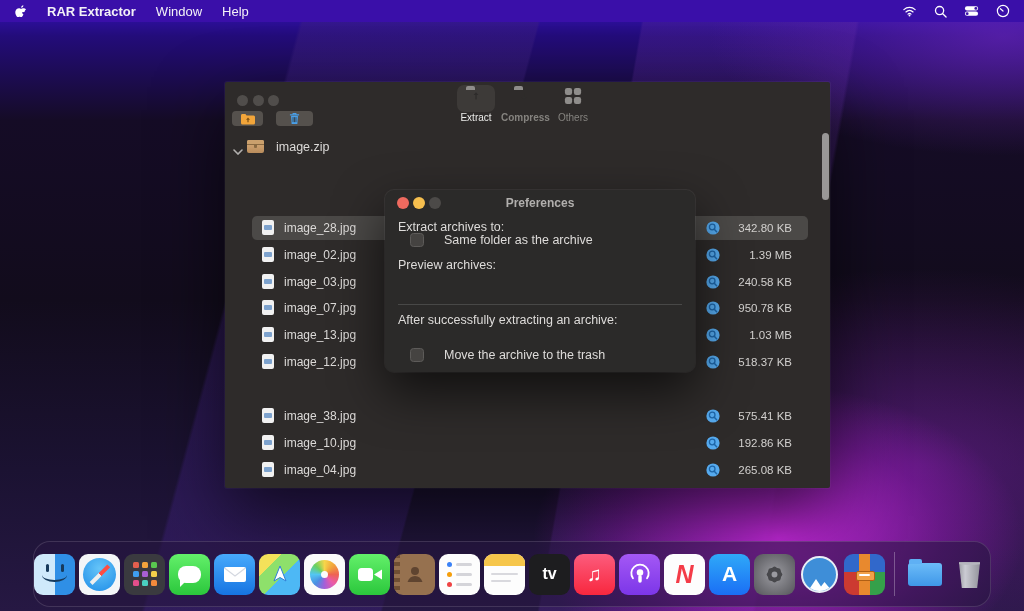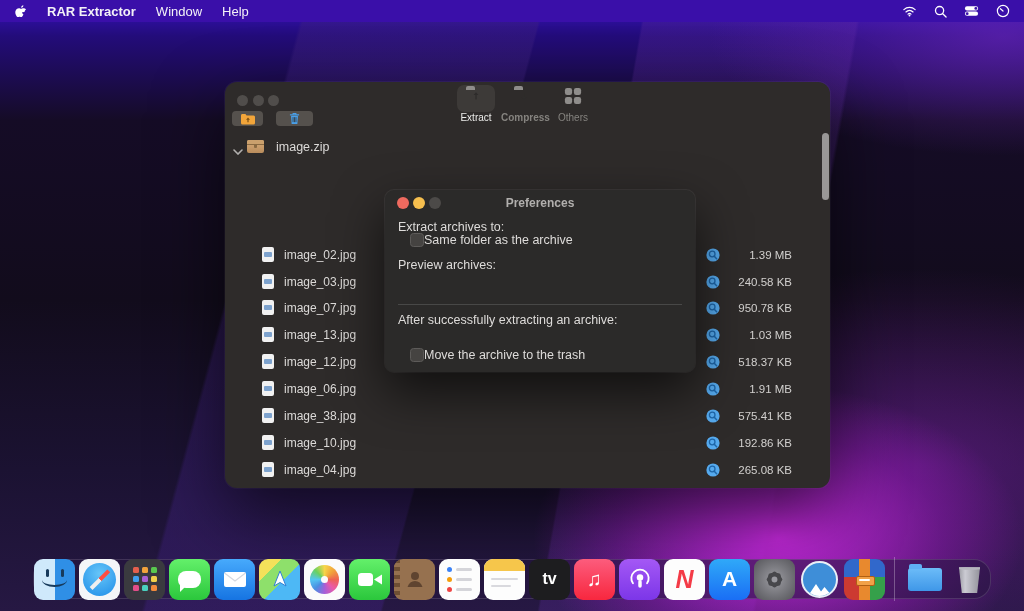--- a/index.html
+++ b/index.html
@@ -18,21 +18,21 @@
   
   .menubar{position:absolute;left:0;top:0;width:1024px;height:22px;background:#3a0fa9;
     display:flex;align-items:center;padding:0 14px;color:#f3f1f7;font-size:13px;}
   .menubar .left{display:flex;align-items:center;gap:20px;}
   .menubar .app-name{font-weight:700;}
   .menubar .spacer{flex:1;}
   .menubar .right{display:flex;align-items:center;gap:17px;}
   .mb-icon{display:flex;align-items:center;}
 
   
-  .window{position:absolute;left:225px;top:82px;width:605px;height:406px;border-radius:12px;
+  .window{position:absolute;left:225px;top:82px;width:605px;height:406px;border-radius:2px;
     background:#2e2b2a;box-shadow:0 28px 70px rgba(0,0,0,.6),0 0 0 1px rgba(255,255,255,.05);}
   .tl{position:absolute;width:11px;height:11px;border-radius:50%;background:#504d4b;top:13px;}
   .tl.t1{left:12px}.tl.t2{left:28px}.tl.t3{left:43px}
   .mini-btn{position:absolute;top:29px;height:15px;background:#55514d;border-radius:4px;
     display:flex;align-items:center;justify-content:center;}
   .mini-btn.b1{left:7px;width:31px}
   .mini-btn.b2{left:51px;width:37px}
 
   .tab-box{position:absolute;left:232px;top:3px;width:38px;height:27px;background:#3d3a38;border-radius:7px;}
   .tabicon{position:absolute;top:7px;}
@@ -70,28 +70,28 @@
 
   
   .dialog{position:absolute;left:385px;top:190px;width:310px;height:182px;border-radius:9px;
     background:#2b2a29;box-shadow:0 20px 50px rgba(0,0,0,.65),0 0 0 1px rgba(255,255,255,.07);}
   .dlg-light{position:absolute;top:7px;width:12px;height:12px;border-radius:50%;}
   .dlg-light.red{left:12px;background:#ee6a5f;}
   .dlg-light.yellow{left:28px;background:#f6bf4e;}
   .dlg-light.gray{left:44px;background:#4c4a48;}
   .dlg-title{position:absolute;top:6px;left:0;right:0;text-align:center;font-size:12px;font-weight:700;color:#b1afad;}
   .sec-label{position:absolute;left:13px;font-size:12.5px;color:#dedcda;}
-  .pref-row{position:absolute;left:25px;display:flex;align-items:center;gap:0;height:16px;font-size:12.5px;color:#dedcda;}
+  .pref-row{position:absolute;left:25px;display:flex;align-items:center;gap:20px;height:16px;font-size:12.5px;color:#dedcda;}
   .cbox{width:14px;height:14px;border-radius:3.5px;background:#454341;border:1px solid #5d5b59;flex:0 0 auto;
     display:flex;align-items:center;justify-content:center;}
   .cbox.checked{background:#e98a2b;border-color:#e98a2b;}
   .divider{position:absolute;left:13px;right:13px;top:114px;height:1px;background:rgba(255,255,255,.14);}
 
   
-  .dock{position:absolute;left:50%;transform:translateX(-50%);bottom:12px;height:40px;
+  .dock{position:absolute;left:50%;transform:translateX(-50%);bottom:4px;height:66px;
     display:flex;align-items:center;gap:4px;padding:0 0;
     background:rgba(38,22,64,.55);border:1px solid rgba(255,255,255,.13);border-radius:17px;}
   .dapp{position:relative;width:41px;height:41px;border-radius:9px;flex:0 0 auto;
     display:flex;align-items:center;justify-content:center;overflow:visible;}
   .dsep{width:1px;height:44px;background:rgba(255,255,255,.28);margin:0 5px;flex:0 0 auto;}
 
   .i-finder{background:linear-gradient(90deg,#cfe9fb 0 50%,#2f8fe6 50% 100%);border-radius:9px;overflow:hidden;}
   .i-finder .eye{position:absolute;top:10px;width:2.5px;height:8px;border-radius:2px;background:#173a5c;}
   .i-finder .e1{left:12px}.i-finder .e2{left:27px}
   .i-finder .mouth{position:absolute;left:8px;top:14px;width:25px;height:14px;border:2.5px solid #173a5c;border-top:none;border-left:none;border-right:none;border-radius:50%;}
@@ -250,20 +250,30 @@
     <div class="archive-row">
       <span class="chev">
         <svg width="10" height="6" viewBox="0 0 10 6">
             <path d="M1 1l4 4 4-4" stroke="#b2b0ae" stroke-width="1.6" fill="none" stroke-linecap="round"></path>
           </svg>
       </span>
       <span class="zip-icon"></span>
       <span class="aname">image.zip</span>
     </div>
 
+    <div class="frow selected" style="top:134px">
+      <span class="file-icon"></span>
+      <span class="fname">image_28.jpg</span>
+      <span class="ql"><svg width="14" height="14" viewBox="0 0 14 14">
+            <circle cx="7" cy="7" r="6.6" fill="#56aaee"></circle>
+            <circle cx="6.2" cy="6" r="2.8" fill="none" stroke="#1e66a8" stroke-width="1.3"></circle>
+            <path d="M8.3 8.3l2.3 2.4" stroke="#1e66a8" stroke-width="1.5" stroke-linecap="round"></path>
+          </svg></span>
+      <span class="fsize">342.80 KB</span>
+    </div>
     <div class="frow" style="top:161px">
       <span class="file-icon"></span>
       <span class="fname">image_02.jpg</span>
       <span class="ql"><svg width="14" height="14" viewBox="0 0 14 14">
             <circle cx="7" cy="7" r="6.6" fill="#56aaee"></circle>
             <circle cx="6.2" cy="6" r="2.8" fill="none" stroke="#1e66a8" stroke-width="1.3"></circle>
             <path d="M8.3 8.3l2.3 2.4" stroke="#1e66a8" stroke-width="1.5" stroke-linecap="round"></path>
           </svg></span>
       <span class="fsize">1.39 MB</span>
     </div>
@@ -299,30 +309,20 @@
     </div>
     <div class="frow" style="top:268px">
       <span class="file-icon"></span>
       <span class="fname">image_12.jpg</span>
       <span class="ql"><svg width="14" height="14" viewBox="0 0 14 14">
             <circle cx="7" cy="7" r="6.6" fill="#56aaee"></circle>
             <circle cx="6.2" cy="6" r="2.8" fill="none" stroke="#1e66a8" stroke-width="1.3"></circle>
             <path d="M8.3 8.3l2.3 2.4" stroke="#1e66a8" stroke-width="1.5" stroke-linecap="round"></path>
           </svg></span>
       <span class="fsize">518.37 KB</span>
-    </div>
-    <div class="frow" style="top:295px">
-      <span class="file-icon"></span>
-      <span class="fname">image_06.jpg</span>
-      <span class="ql"><svg width="14" height="14" viewBox="0 0 14 14">
-            <circle cx="7" cy="7" r="6.6" fill="#56aaee"></circle>
-            <circle cx="6.2" cy="6" r="2.8" fill="none" stroke="#1e66a8" stroke-width="1.3"></circle>
-            <path d="M8.3 8.3l2.3 2.4" stroke="#1e66a8" stroke-width="1.5" stroke-linecap="round"></path>
-          </svg></span>
-      <span class="fsize">1.91 MB</span>
     </div>
     <div class="frow" style="top:322px">
       <span class="file-icon"></span>
       <span class="fname">image_38.jpg</span>
       <span class="ql"><svg width="14" height="14" viewBox="0 0 14 14">
             <circle cx="7" cy="7" r="6.6" fill="#56aaee"></circle>
             <circle cx="6.2" cy="6" r="2.8" fill="none" stroke="#1e66a8" stroke-width="1.3"></circle>
             <path d="M8.3 8.3l2.3 2.4" stroke="#1e66a8" stroke-width="1.5" stroke-linecap="round"></path>
           </svg></span>
       <span class="fsize">575.41 KB</span>

